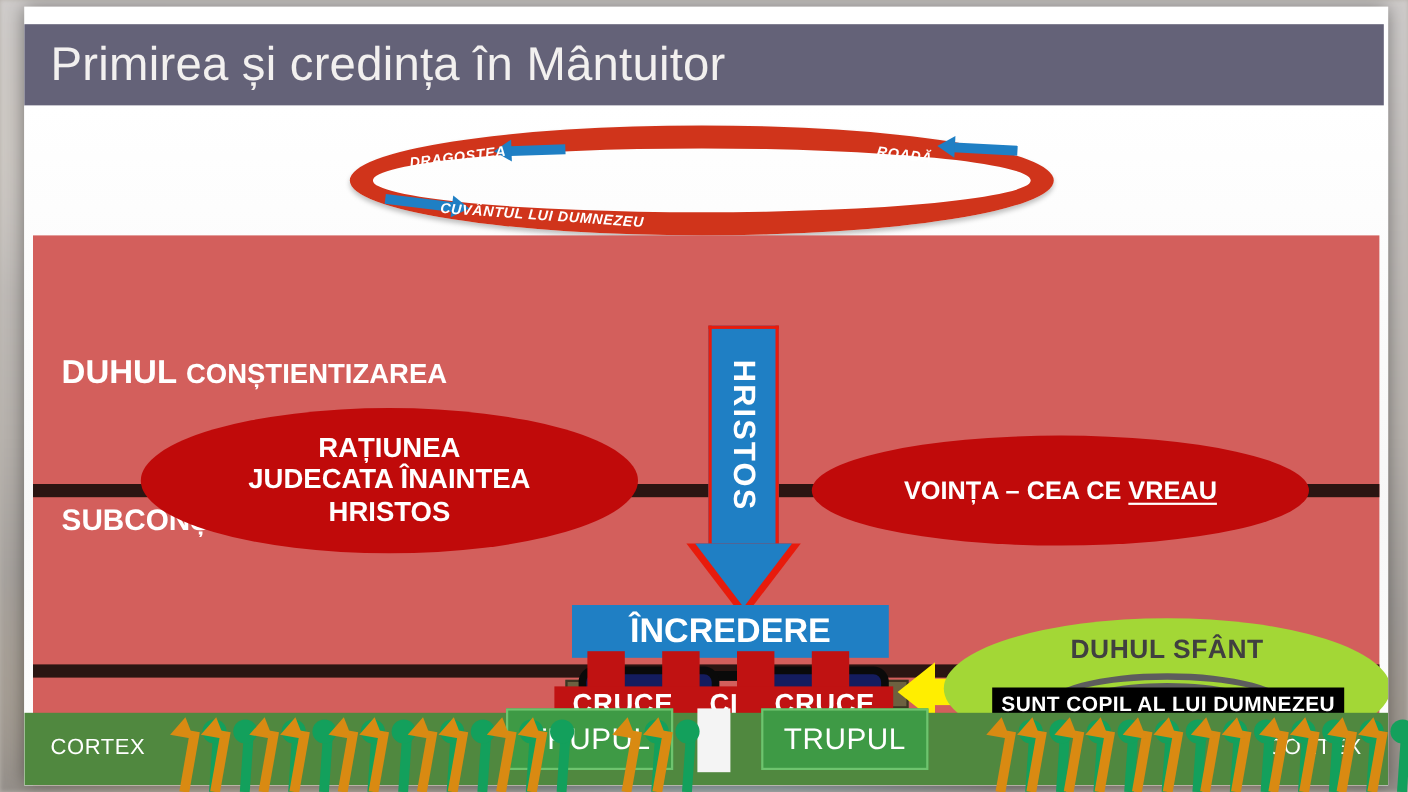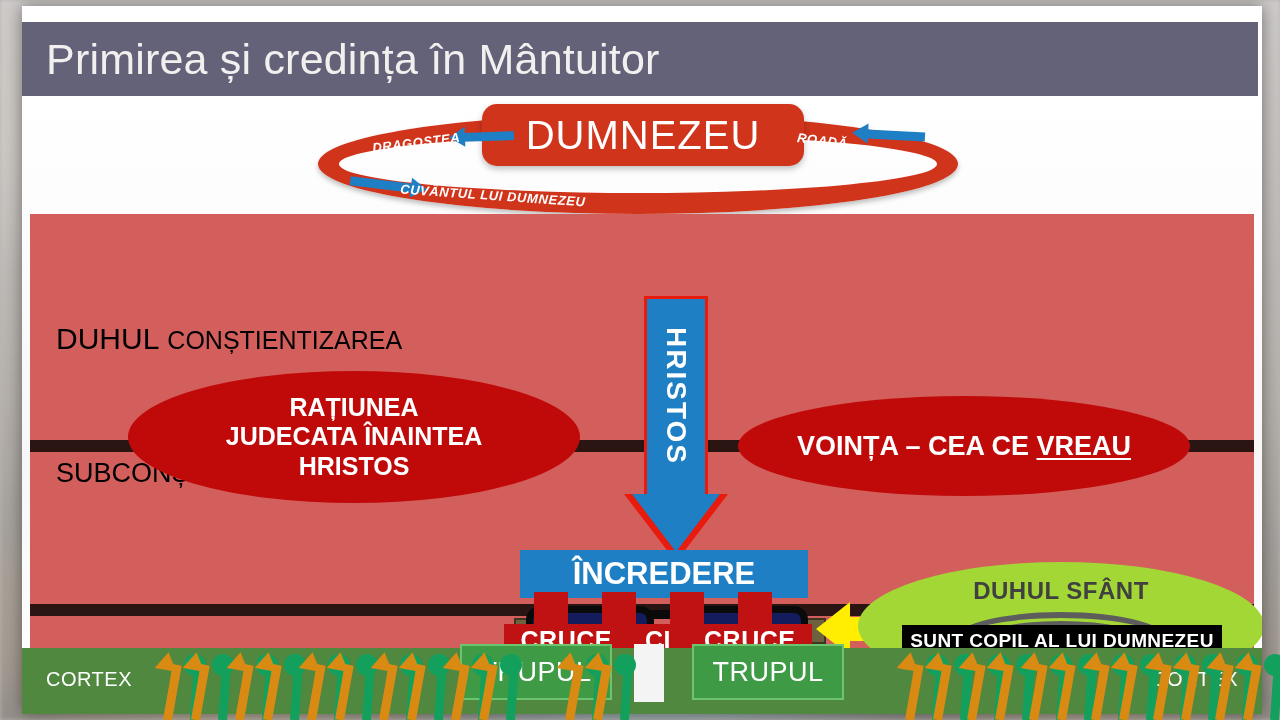--- a/index.html
+++ b/index.html
@@ -120,39 +120,39 @@
   }
   .divider {
     position: absolute; left: 0; width: 100%;
     height: 12px; background: #2b1512;
   }
   #div1 { top: 226px; }
   #div2 { top: 390px; }
 
   .section-label {
     position: absolute;
-    color: #000000;
-    font-weight: normal;
+    color: #ffffff;
+    font-weight: bold;
     white-space: nowrap;
   }
   #lab-duhul      { left: 26px; top: 108px; font-size: 30px; }
   #lab-duhul .sub { font-size: 25px; margin-left: 8px; }
   #lab-subc       { left: 26px; top: 244px; font-size: 27px; }
 
   
   .ellipse-red {
     position: absolute;
     background: #c00a0a;
     border-radius: 50%;
     display: flex; align-items: center; justify-content: center;
     text-align: center;
     color: #fff; font-weight: bold;
   }
   #el-left  { left: 98px; top: 157px; width: 452px; height: 132px; font-size: 25px; line-height: 1.18; }
-  #el-right { left: 708px; top: 182px; width: 452px; height: 100px; font-size: 27px; }
+  #el-right { left: 708px; top: 182px; width: 452px; height: 100px; font-size: 23px; }
   #el-right u { text-decoration: underline; text-underline-offset: 3px; }
 
   
   #hristos-wrap {
     position: absolute; left: 594px; top: 82px; width: 104px; height: 266px;
   }
   #hristos-shaft {
     position: absolute; left: 20px; top: 0; width: 64px; height: 200px;
     background: #1f7fc4;
     border-left: 3px solid #e81b0c;
@@ -339,23 +339,20 @@
 <div id="slide">
 
   <div id="titlebar">
     <div id="title">Primirea și credința în Mântuitor</div>
   </div>
 
   <div id="stage">
 
     <div id="ring"></div>
 
-    <div id="godbox">
-      <span>DUMNEZEU</span>
-    </div>
 
     <div class="arrow-blue left" id="ar-dragostea"></div>
     <div class="arrow-blue left" id="ar-roada"></div>
     <div class="arrow-blue right" id="ar-cuvantul"></div>
 
     <div class="ringlabel" id="lbl-dragostea">DRAGOSTEA</div>
     <div class="ringlabel" id="lbl-roada">ROADĂ</div>
     <div class="ringlabel" id="lbl-cuvantul">CUVÂNTUL LUI DUMNEZEU</div>
 
     <div id="panel">

